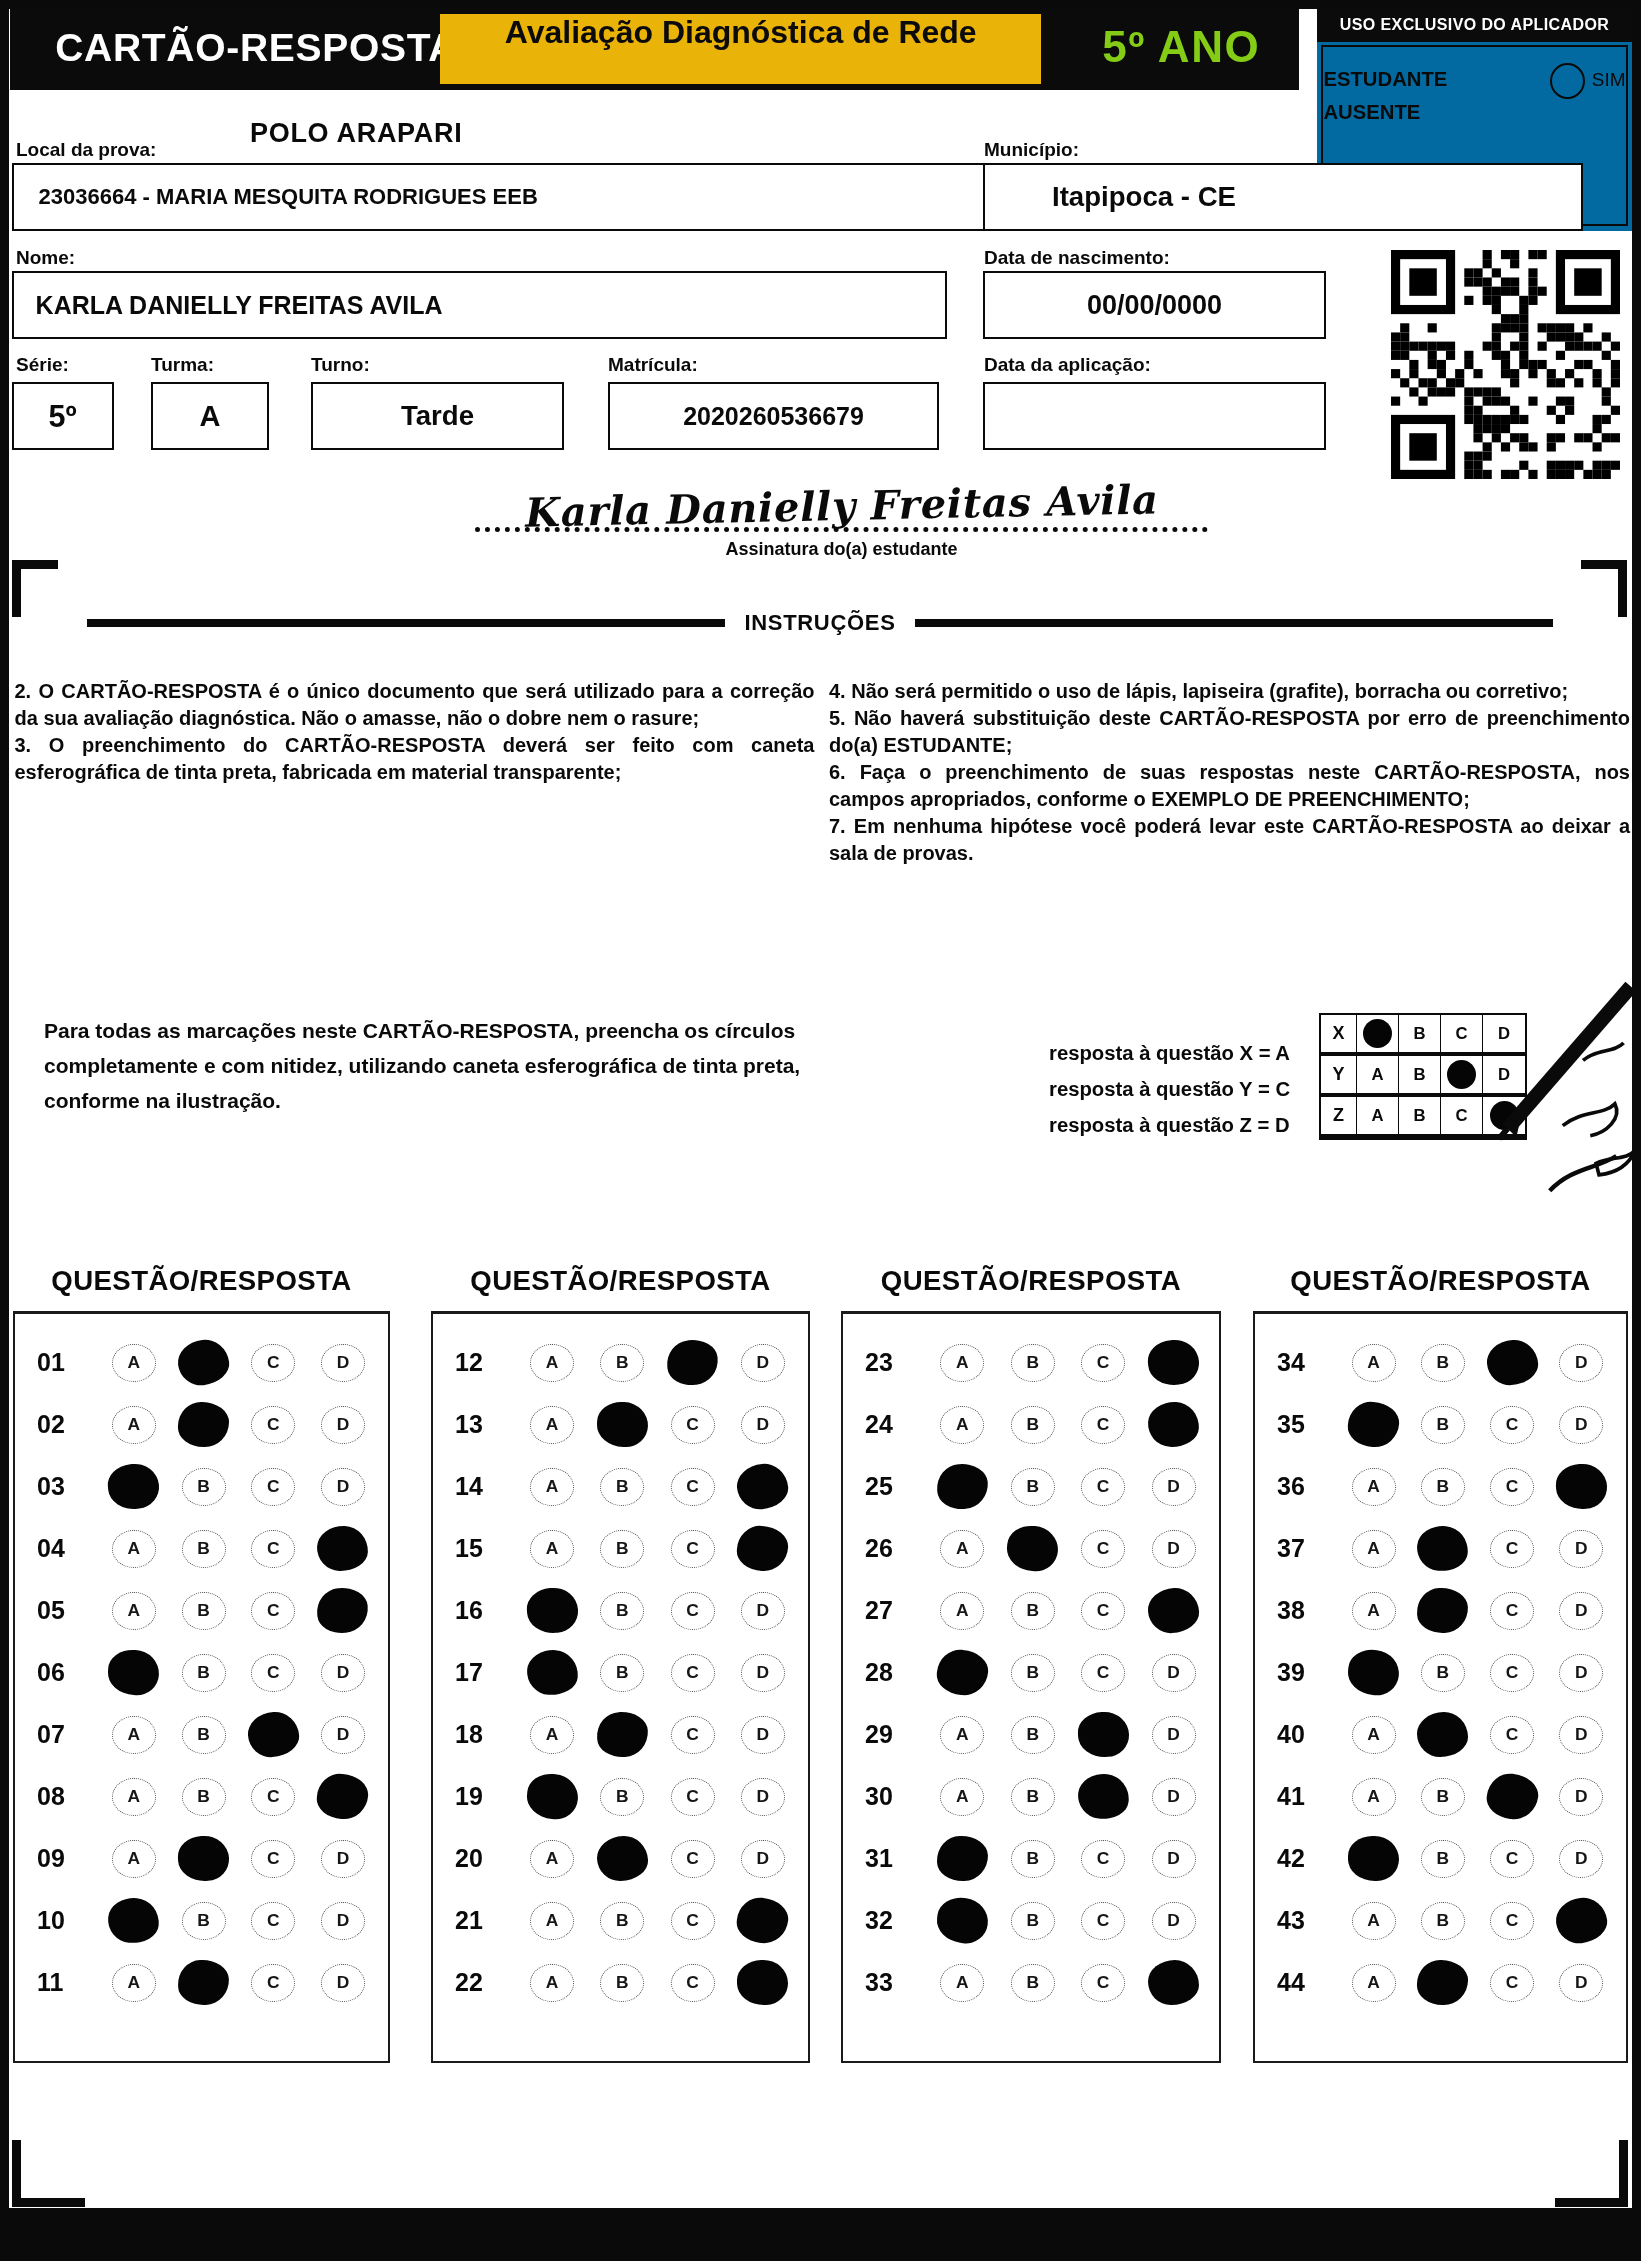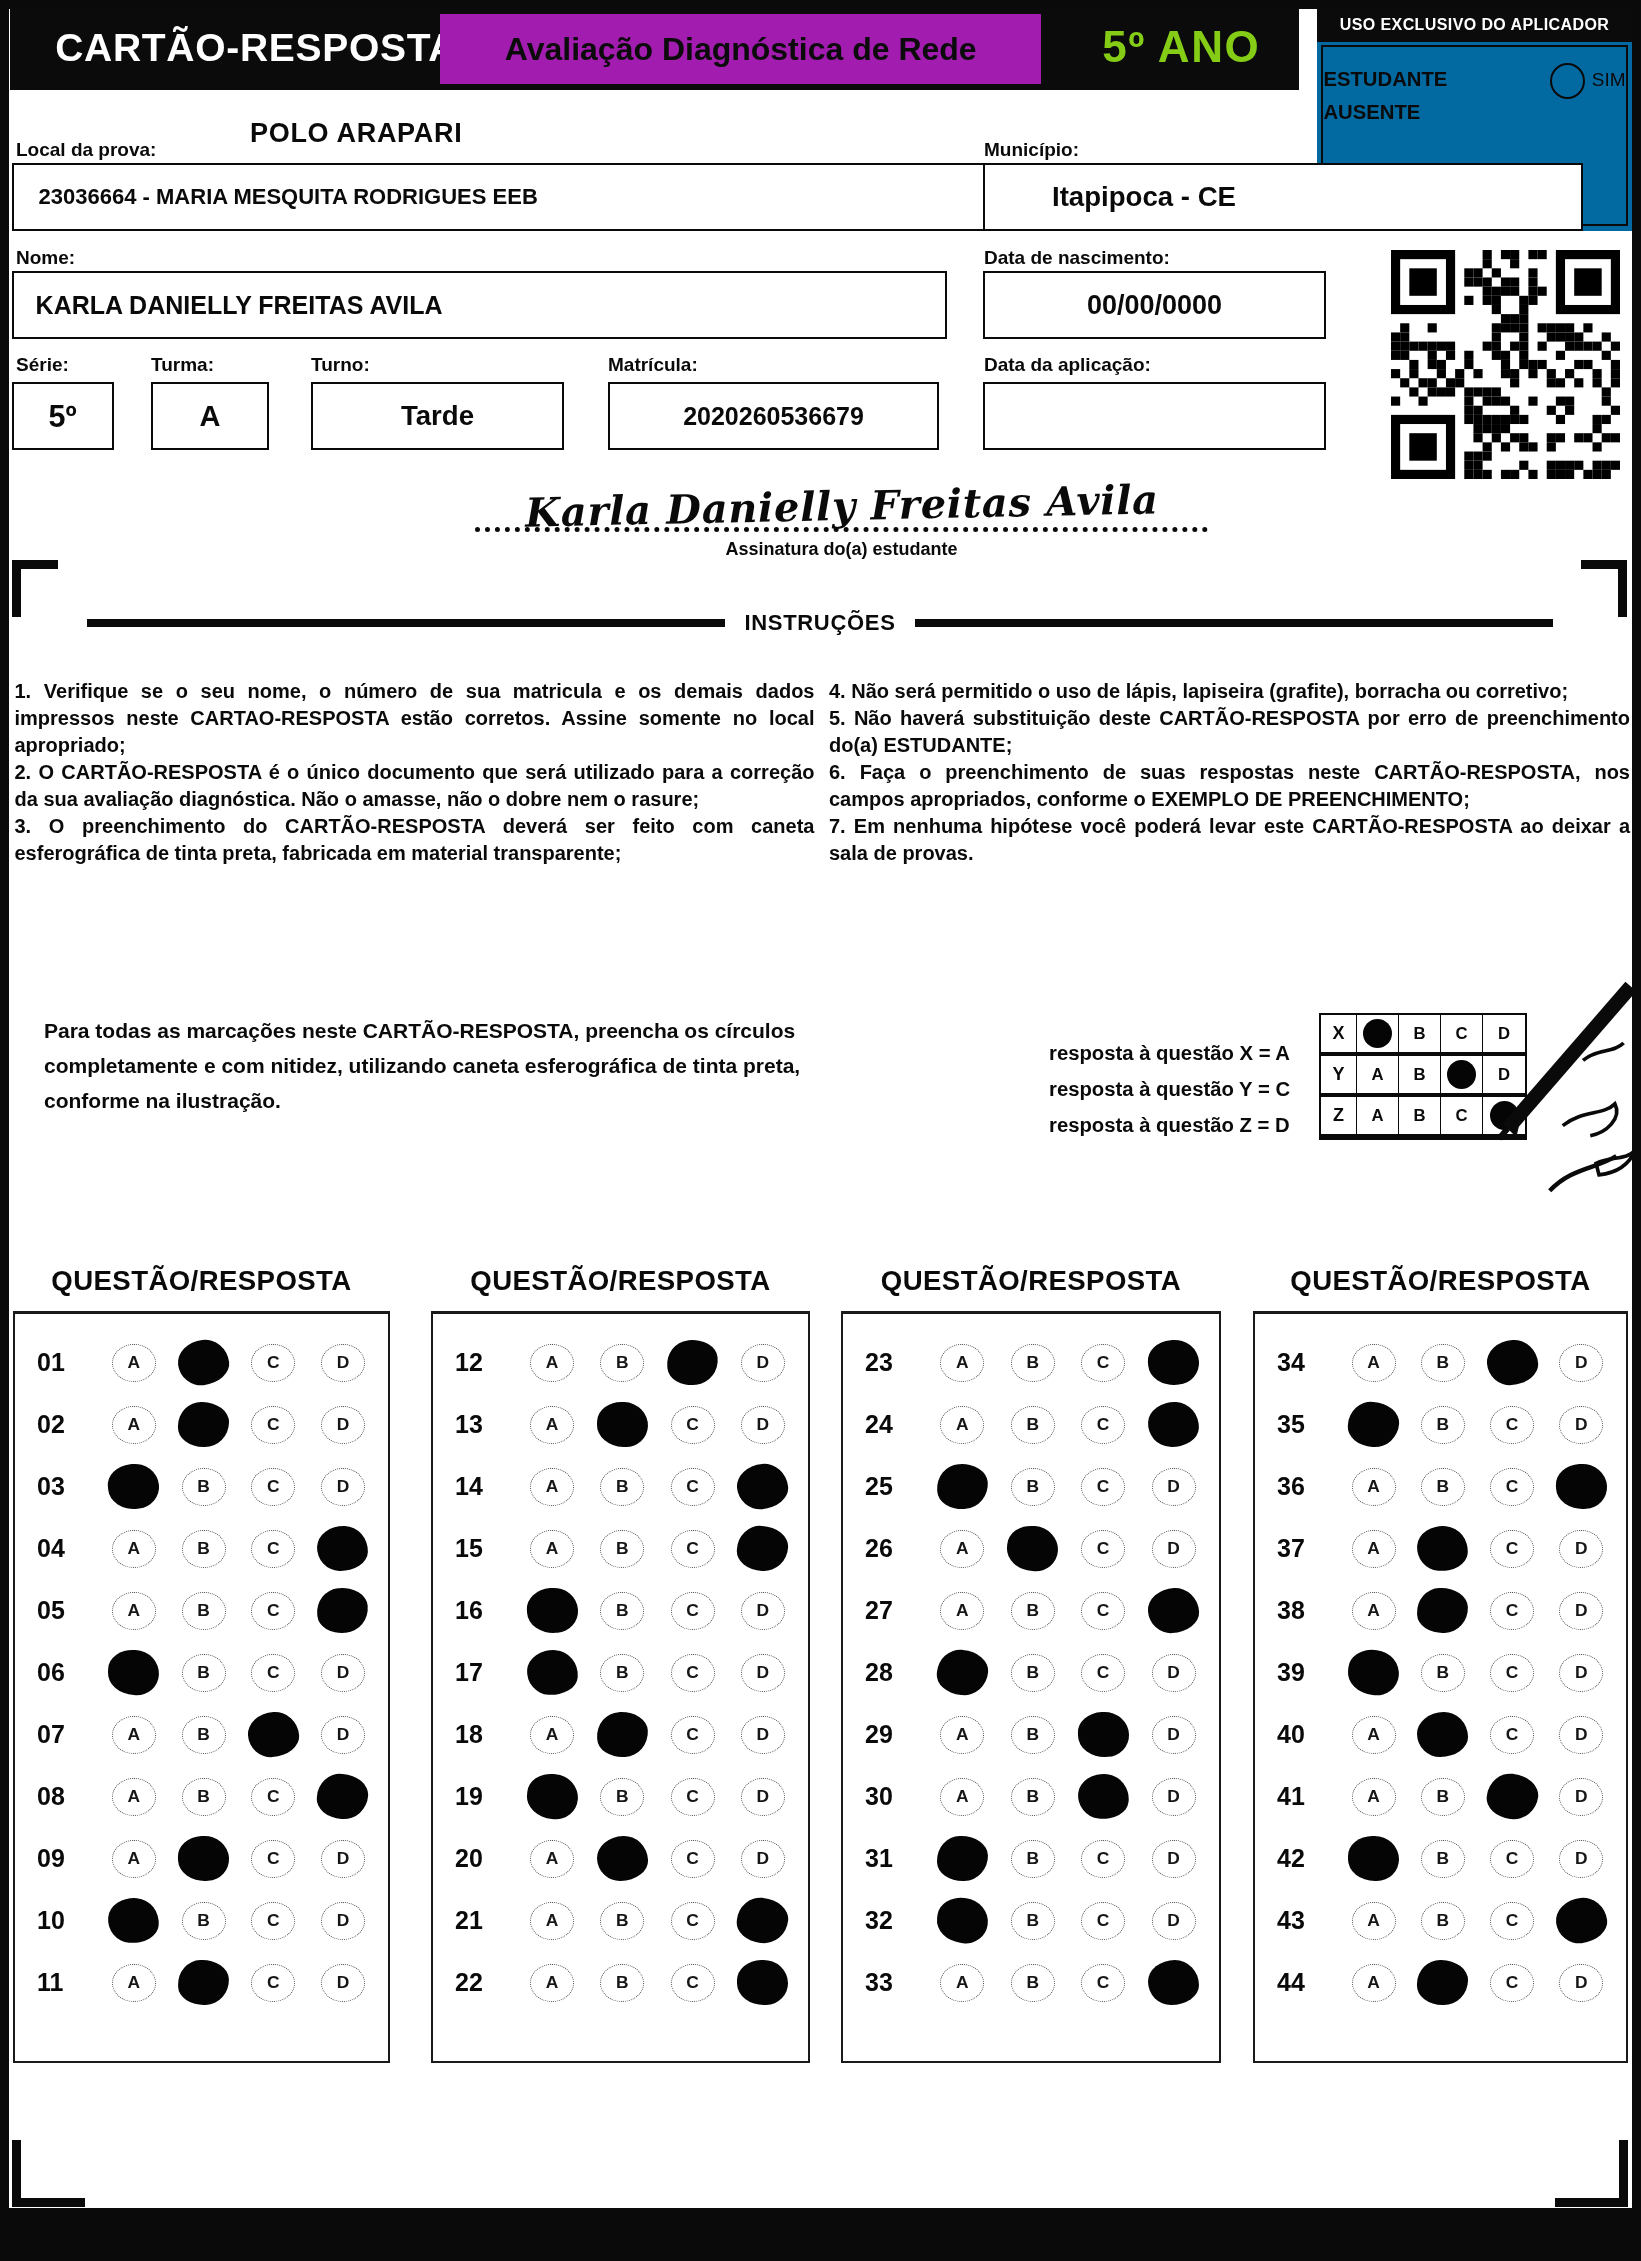--- a/index.html
+++ b/index.html
@@ -8,21 +8,21 @@
   .abs{position:absolute;}
   
   .scan-top{left:0;top:0;width:1641px;height:8.7px;background:#0a0a0a;}
   .scan-left{left:0;top:0;width:9.4px;height:2261px;background:#0a0a0a;}
   .scan-right{left:1632px;top:0;width:9.4px;height:2261px;background:#0a0a0a;}
   .scan-bottom{left:0;top:2208px;width:1641px;height:53px;background:#0a0a0a;}
 
   
   .header-bar{left:10.2px;top:8.7px;width:1289px;height:81px;background:#0b0b0b;}
   .header-title{left:45px;top:17.4px;font-size:39px;font-weight:700;color:#ffffff;letter-spacing:0.7px;}
-  .header-subtitle-box{left:430px;top:5.8px;width:601px;height:70px;background:#a21caf;display:flex;align-items:center;justify-content:center;}
+  .header-subtitle-box{left:430px;top:5.8px;width:601px;height:70px;background:#eab308;display:flex;justify-content:center;}
   .header-subtitle{font-size:32px;font-weight:700;color:#0b0b0b;}
   .header-grade{left:1051px;top:13px;width:240px;text-align:center;font-size:44px;font-weight:800;color:#84cc16;letter-spacing:1.5px;}
 
   .applicator-box{left:1317px;top:8.7px;width:315px;height:222px;background:#0369a1;}
   .applicator-title{width:100%;height:33px;background:#0b0b0b;color:#ffffff;font-size:16px;font-weight:700;
                     display:flex;align-items:center;justify-content:center;letter-spacing:0.4px;}
   .applicator-inner{position:absolute;left:4.4px;right:4.4px;top:36px;bottom:4.4px;border:2.9px solid #0b0b0b;
                     display:flex;align-items:flex-start;justify-content:center;gap:7.3px;padding-top:16px;}
   .absent-label{font-size:20.3px;font-weight:800;line-height:33px;}
   .absent-circle{width:32px;height:32px;border:2.2px solid #0a0a0a;border-radius:50%;display:inline-block;}
@@ -361,21 +361,20 @@
   <div class="abs mark mark-tr"></div>
   <div class="abs mark mark-bl"></div>
   <div class="abs mark mark-br"></div>
 
   <div class="abs instr-heading">
     <div class="rule"></div>
     <span class="txt">INSTRUÇÕES</span>
     <div class="rule"></div>
   </div>
   <div class="abs instr-col instr-left">
-    <p>1. Verifique se o seu nome, o número de sua matricula e os demais dados impressos neste CARTAO-RESPOSTA estão corretos. Assine somente no local apropriado;</p>
     <p>2. O CARTÃO-RESPOSTA é o único documento que será utilizado para a correção da sua avaliação diagnóstica. Não o amasse, não o dobre nem o rasure;</p>
     <p>3. O preenchimento do CARTÃO-RESPOSTA deverá ser feito com caneta esferográfica de tinta preta, fabricada em material transparente;</p>
   </div>
   <div class="abs instr-col instr-right">
     <p>4. Não será permitido o uso de lápis, lapiseira (grafite), borracha ou corretivo;</p>
     <p>5. Não haverá substituição deste CARTÃO-RESPOSTA por erro de preenchimento do(a) ESTUDANTE;</p>
     <p>6. Faça o preenchimento de suas respostas neste CARTÃO-RESPOSTA, nos campos apropriados, conforme o EXEMPLO DE PREENCHIMENTO;</p>
     <p>7. Em nenhuma hipótese você poderá levar este CARTÃO-RESPOSTA ao deixar a sala de provas.</p>
   </div>
 

